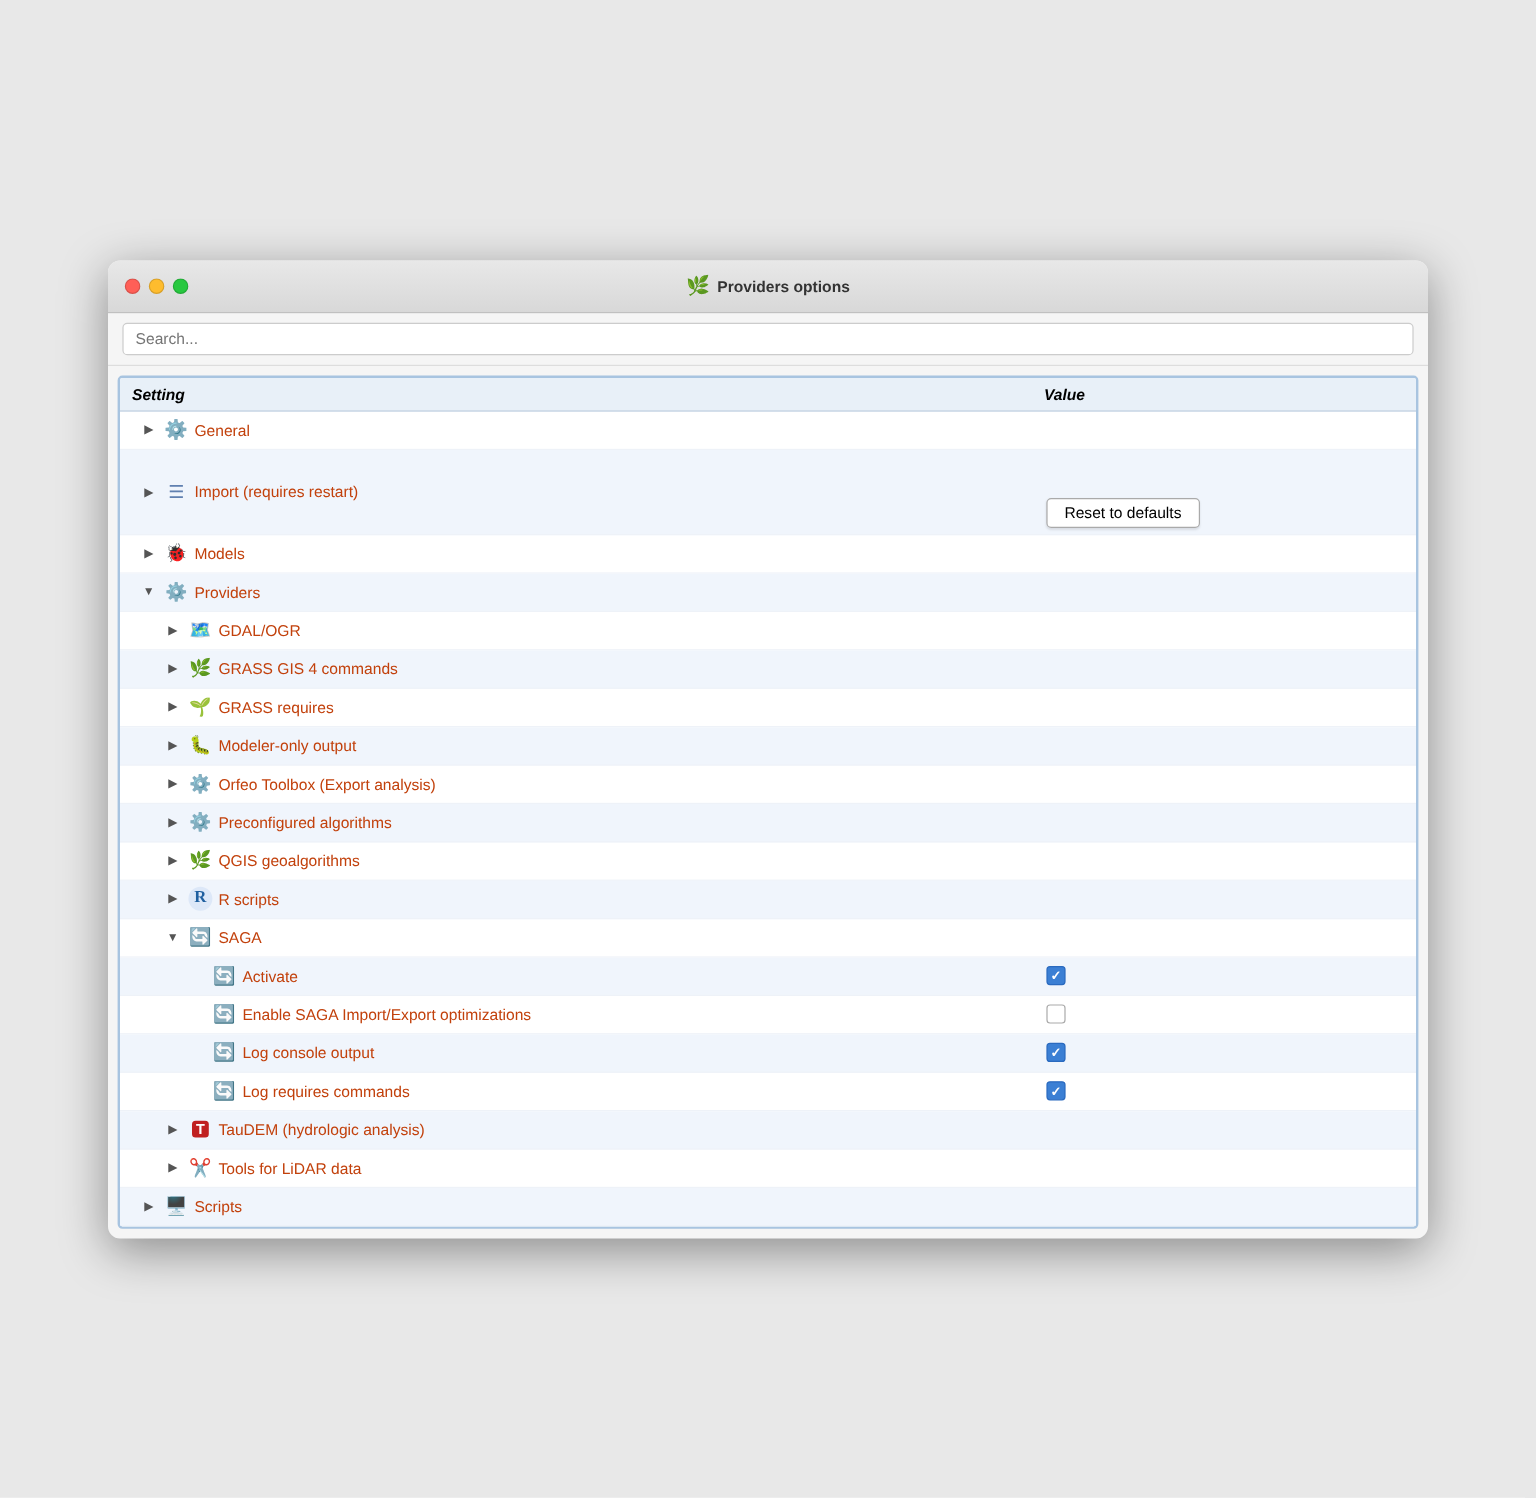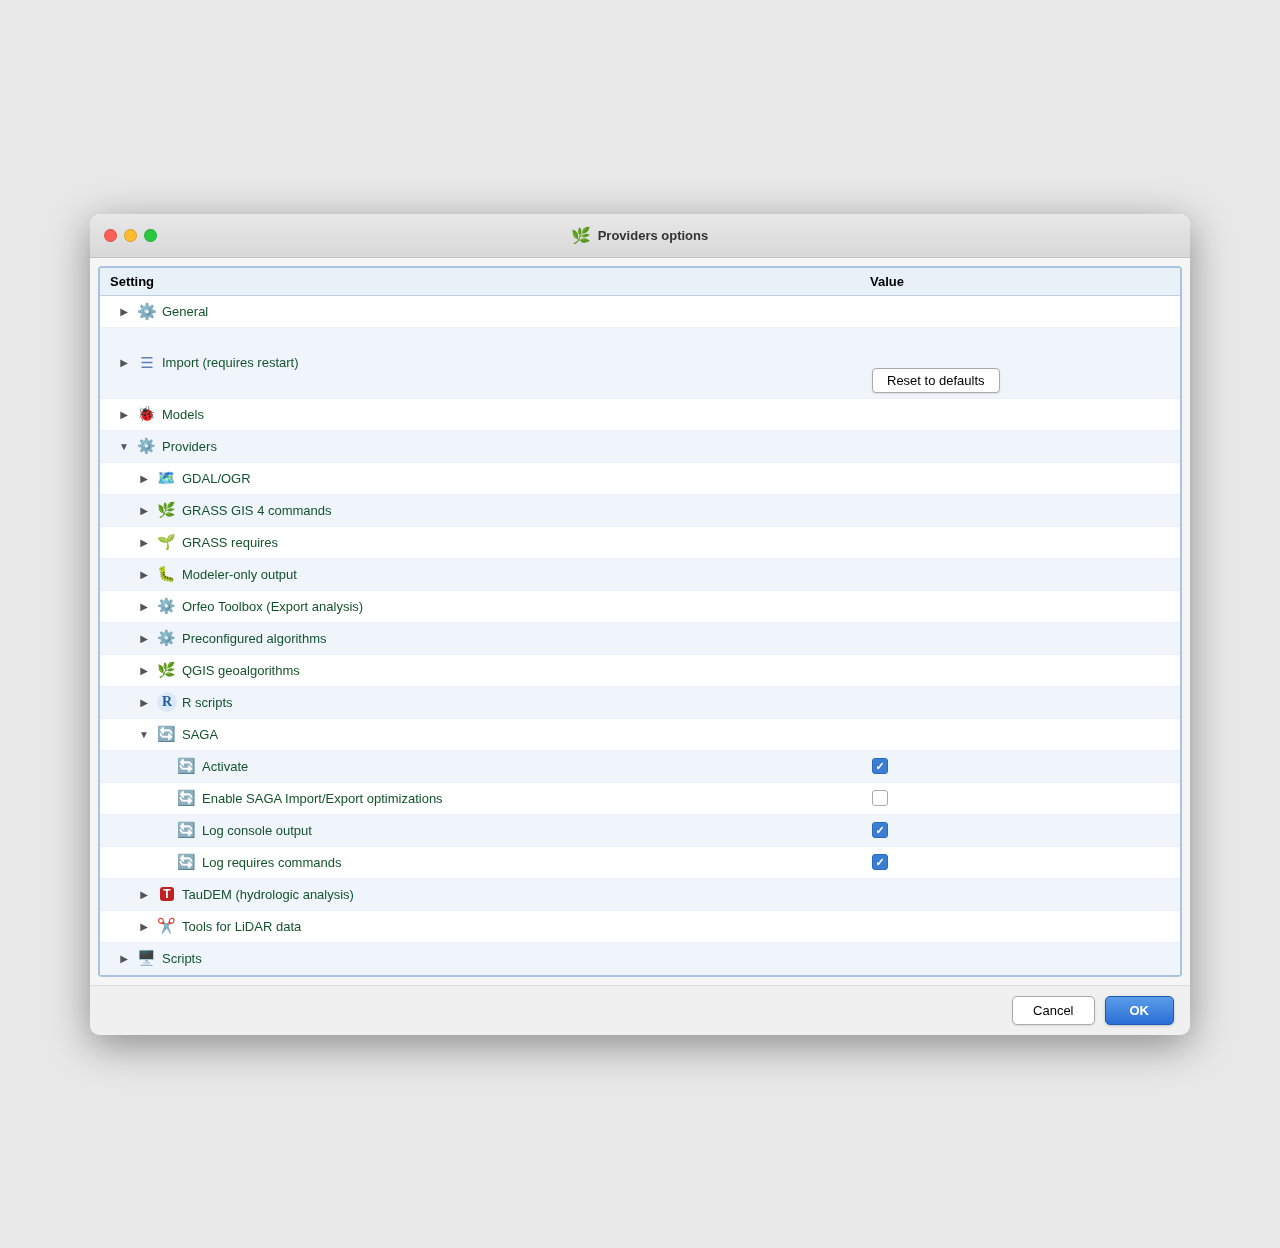--- a/index.html
+++ b/index.html
@@ -81,22 +81,22 @@
       overflow-y: auto;
     }
     .tree-header {
       display: flex;
       background: #e8f0f8;
       border-bottom: 1px solid #c0d0e0;
       padding: 6px 10px;
       font-weight: 600;
       font-size: 13px;
     }
-    .col-setting { flex: 1; }
-    .col-value { width: 300px; }
+    .col-setting { flex: 1; font-style: italic; }
+    .col-value { width: 300px; font-style: italic; }
     .tree-row {
       display: flex;
       align-items: center;
       padding: 5px 8px;
       border-bottom: 1px solid #eef2f8;
       min-height: 32px;
       cursor: pointer;
     }
     .tree-row.even { background: #f0f5fc; }
     .tree-row-content {
@@ -124,21 +124,21 @@
       height: 20px;
       display: inline-flex;
       align-items: center;
       justify-content: center;
       font-size: 15px;
       margin: 0 5px;
       flex-shrink: 0;
     }
     .row-label {
       font-size: 13px;
-      color: #14532d;
+      color: #c2410c;
       text-align: right;
     }
     .row-value {
       width: 300px;
       display: flex;
       align-items: center;
     }
     .reset-btn {
       padding: 4px 14px;
       background: white;
@@ -209,20 +209,23 @@
       <div class="tl tl-close"></div>
       <div class="tl tl-min"></div>
       <div class="tl tl-max"></div>
     </div>
     <div class="titlebar-title">
       <span class="title-icon">🌿</span>
       <span>Providers options</span>
     </div>
   </div>
 
+  <div class="search-bar">
+    <input type="text" placeholder="Search..." style="">
+  </div>
 
   <div class="tree-panel">
 
     <div class="tree-header">
       <div class="col-setting">Setting</div>
       <div class="col-value">Value</div>
     </div>
 
     <div id="tree-body">
         <div class="tree-row">
@@ -451,17 +454,13 @@
         <span class="row-icon">
               <span style="font-size:15px;">🖥️</span>
             </span>
         <span class="row-label">Scripts</span>
       </div>
       <div class="row-value"></div>
     </div>
       </div>
   </div>
 
-  <div class="footer">
-    <button class="btn-cancel">Cancel</button>
-    <button class="btn-ok">OK</button>
-  </div>
 </div>
 
 </body></html>

